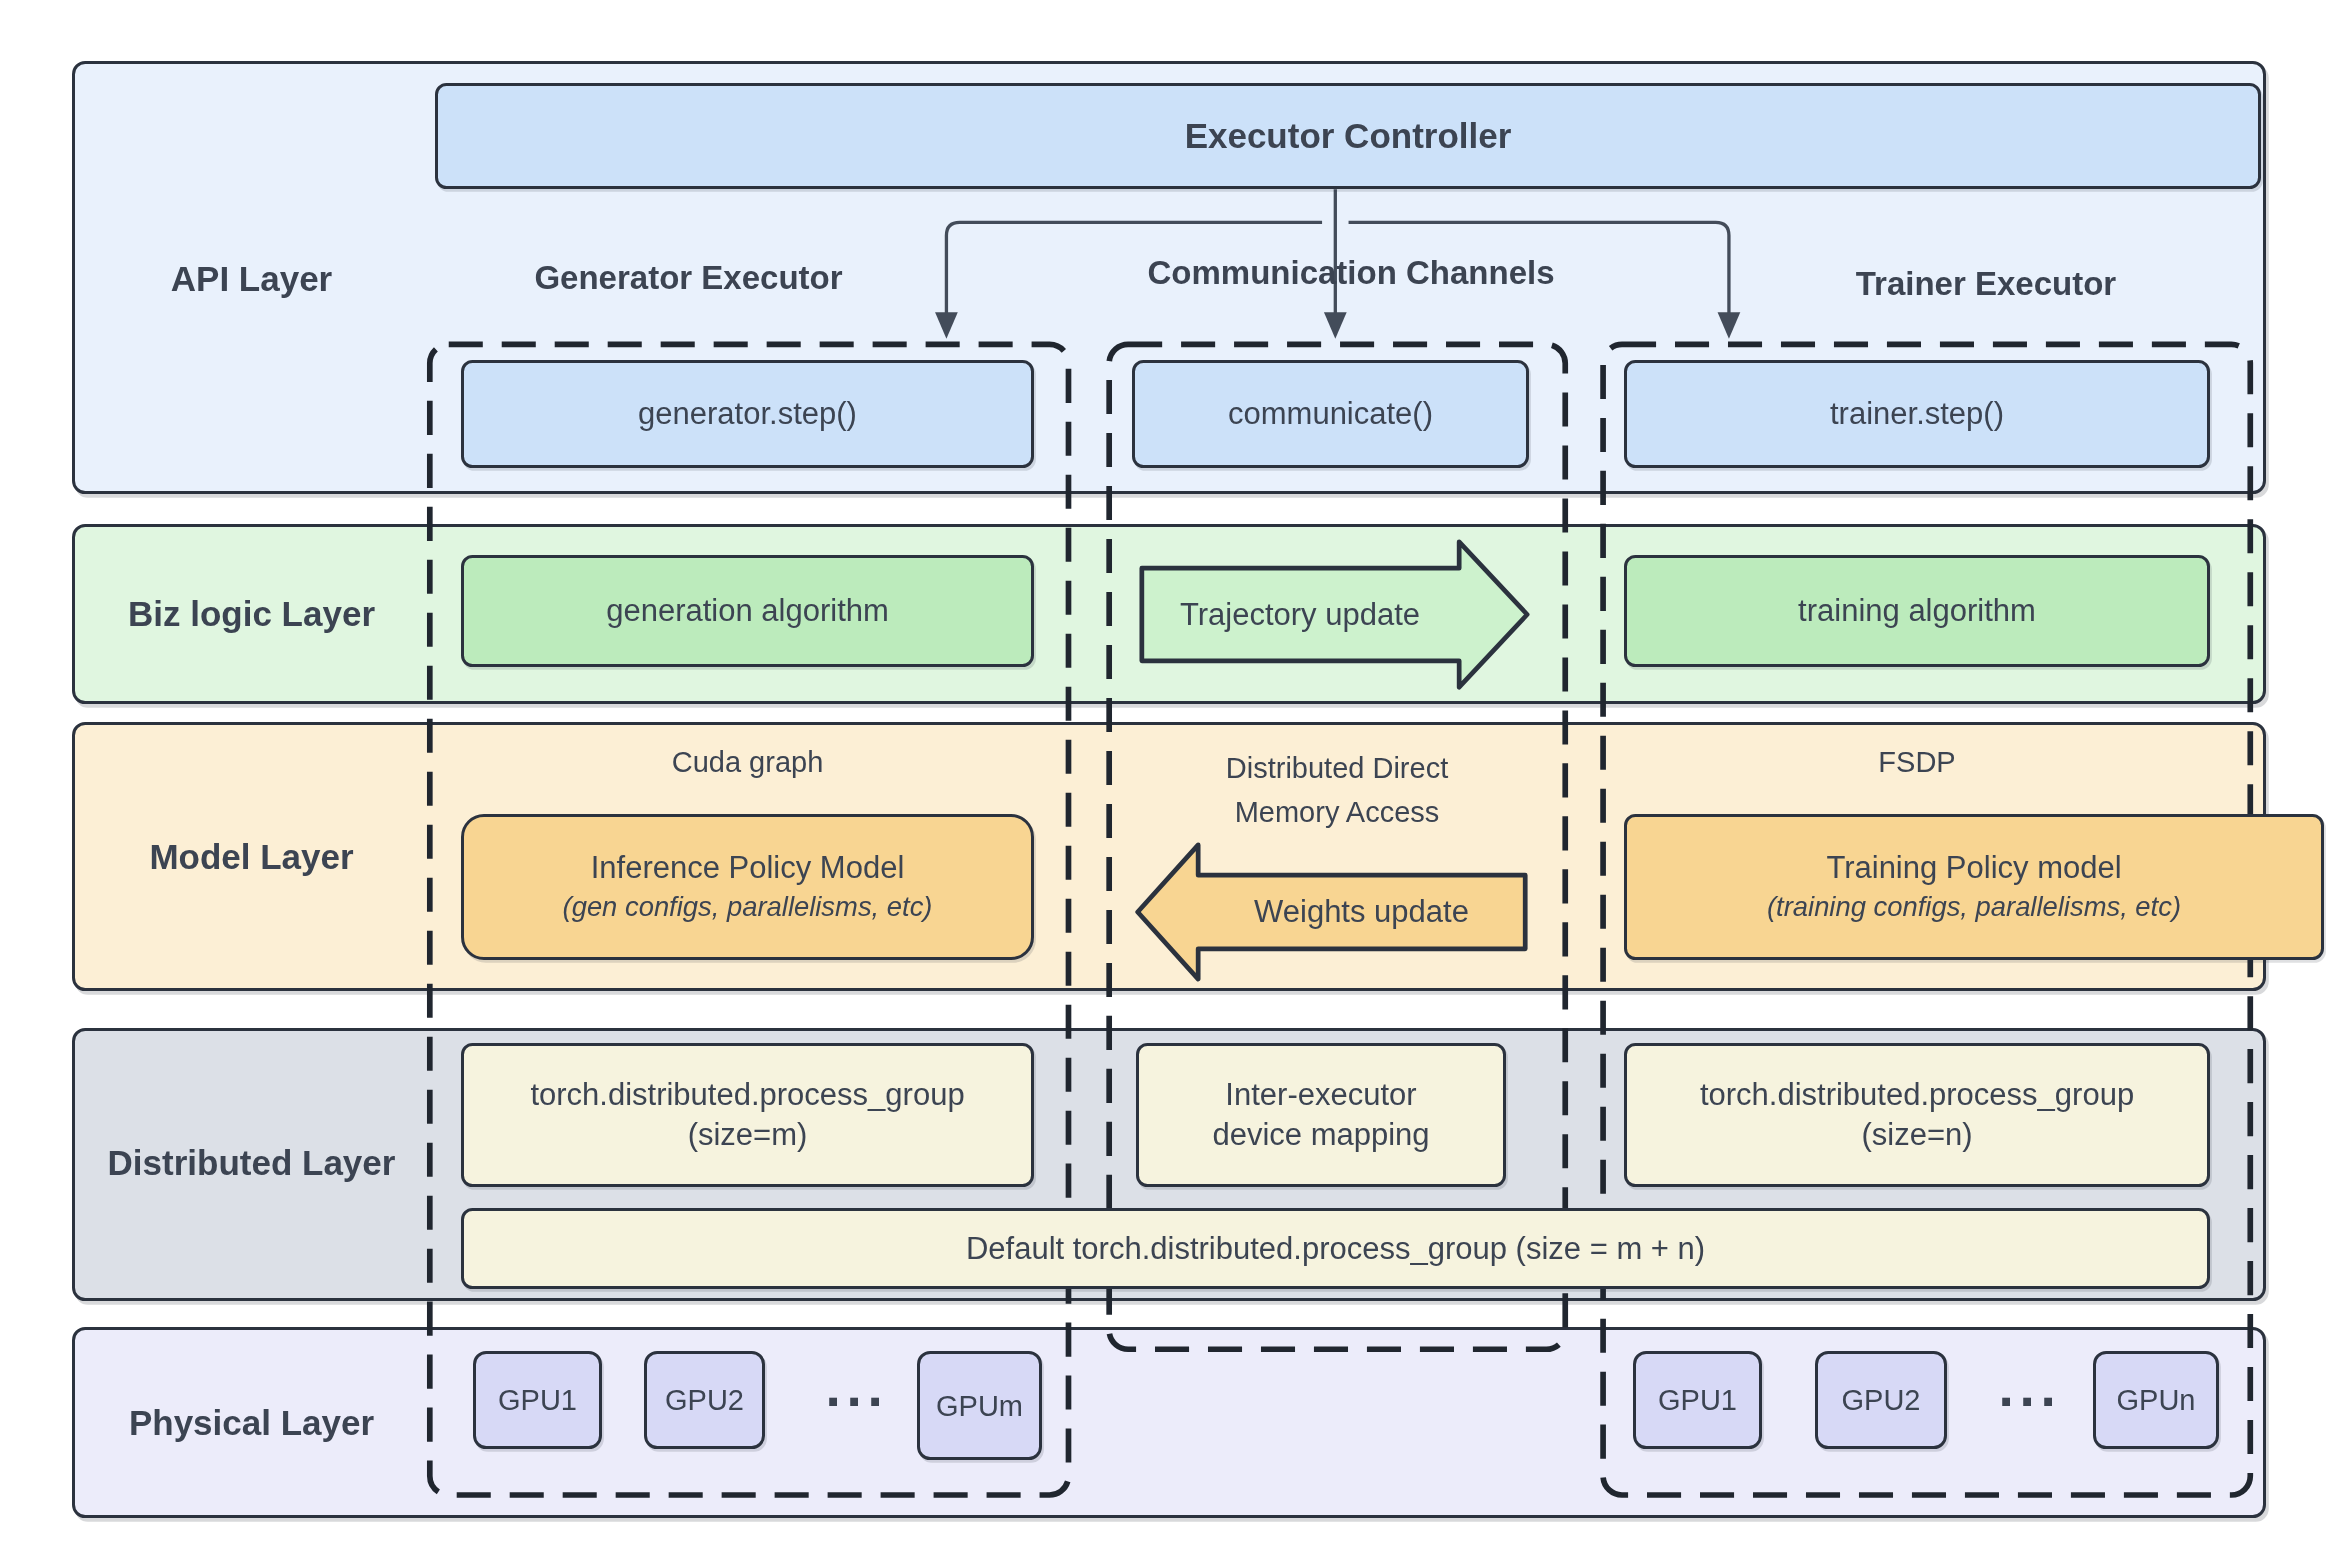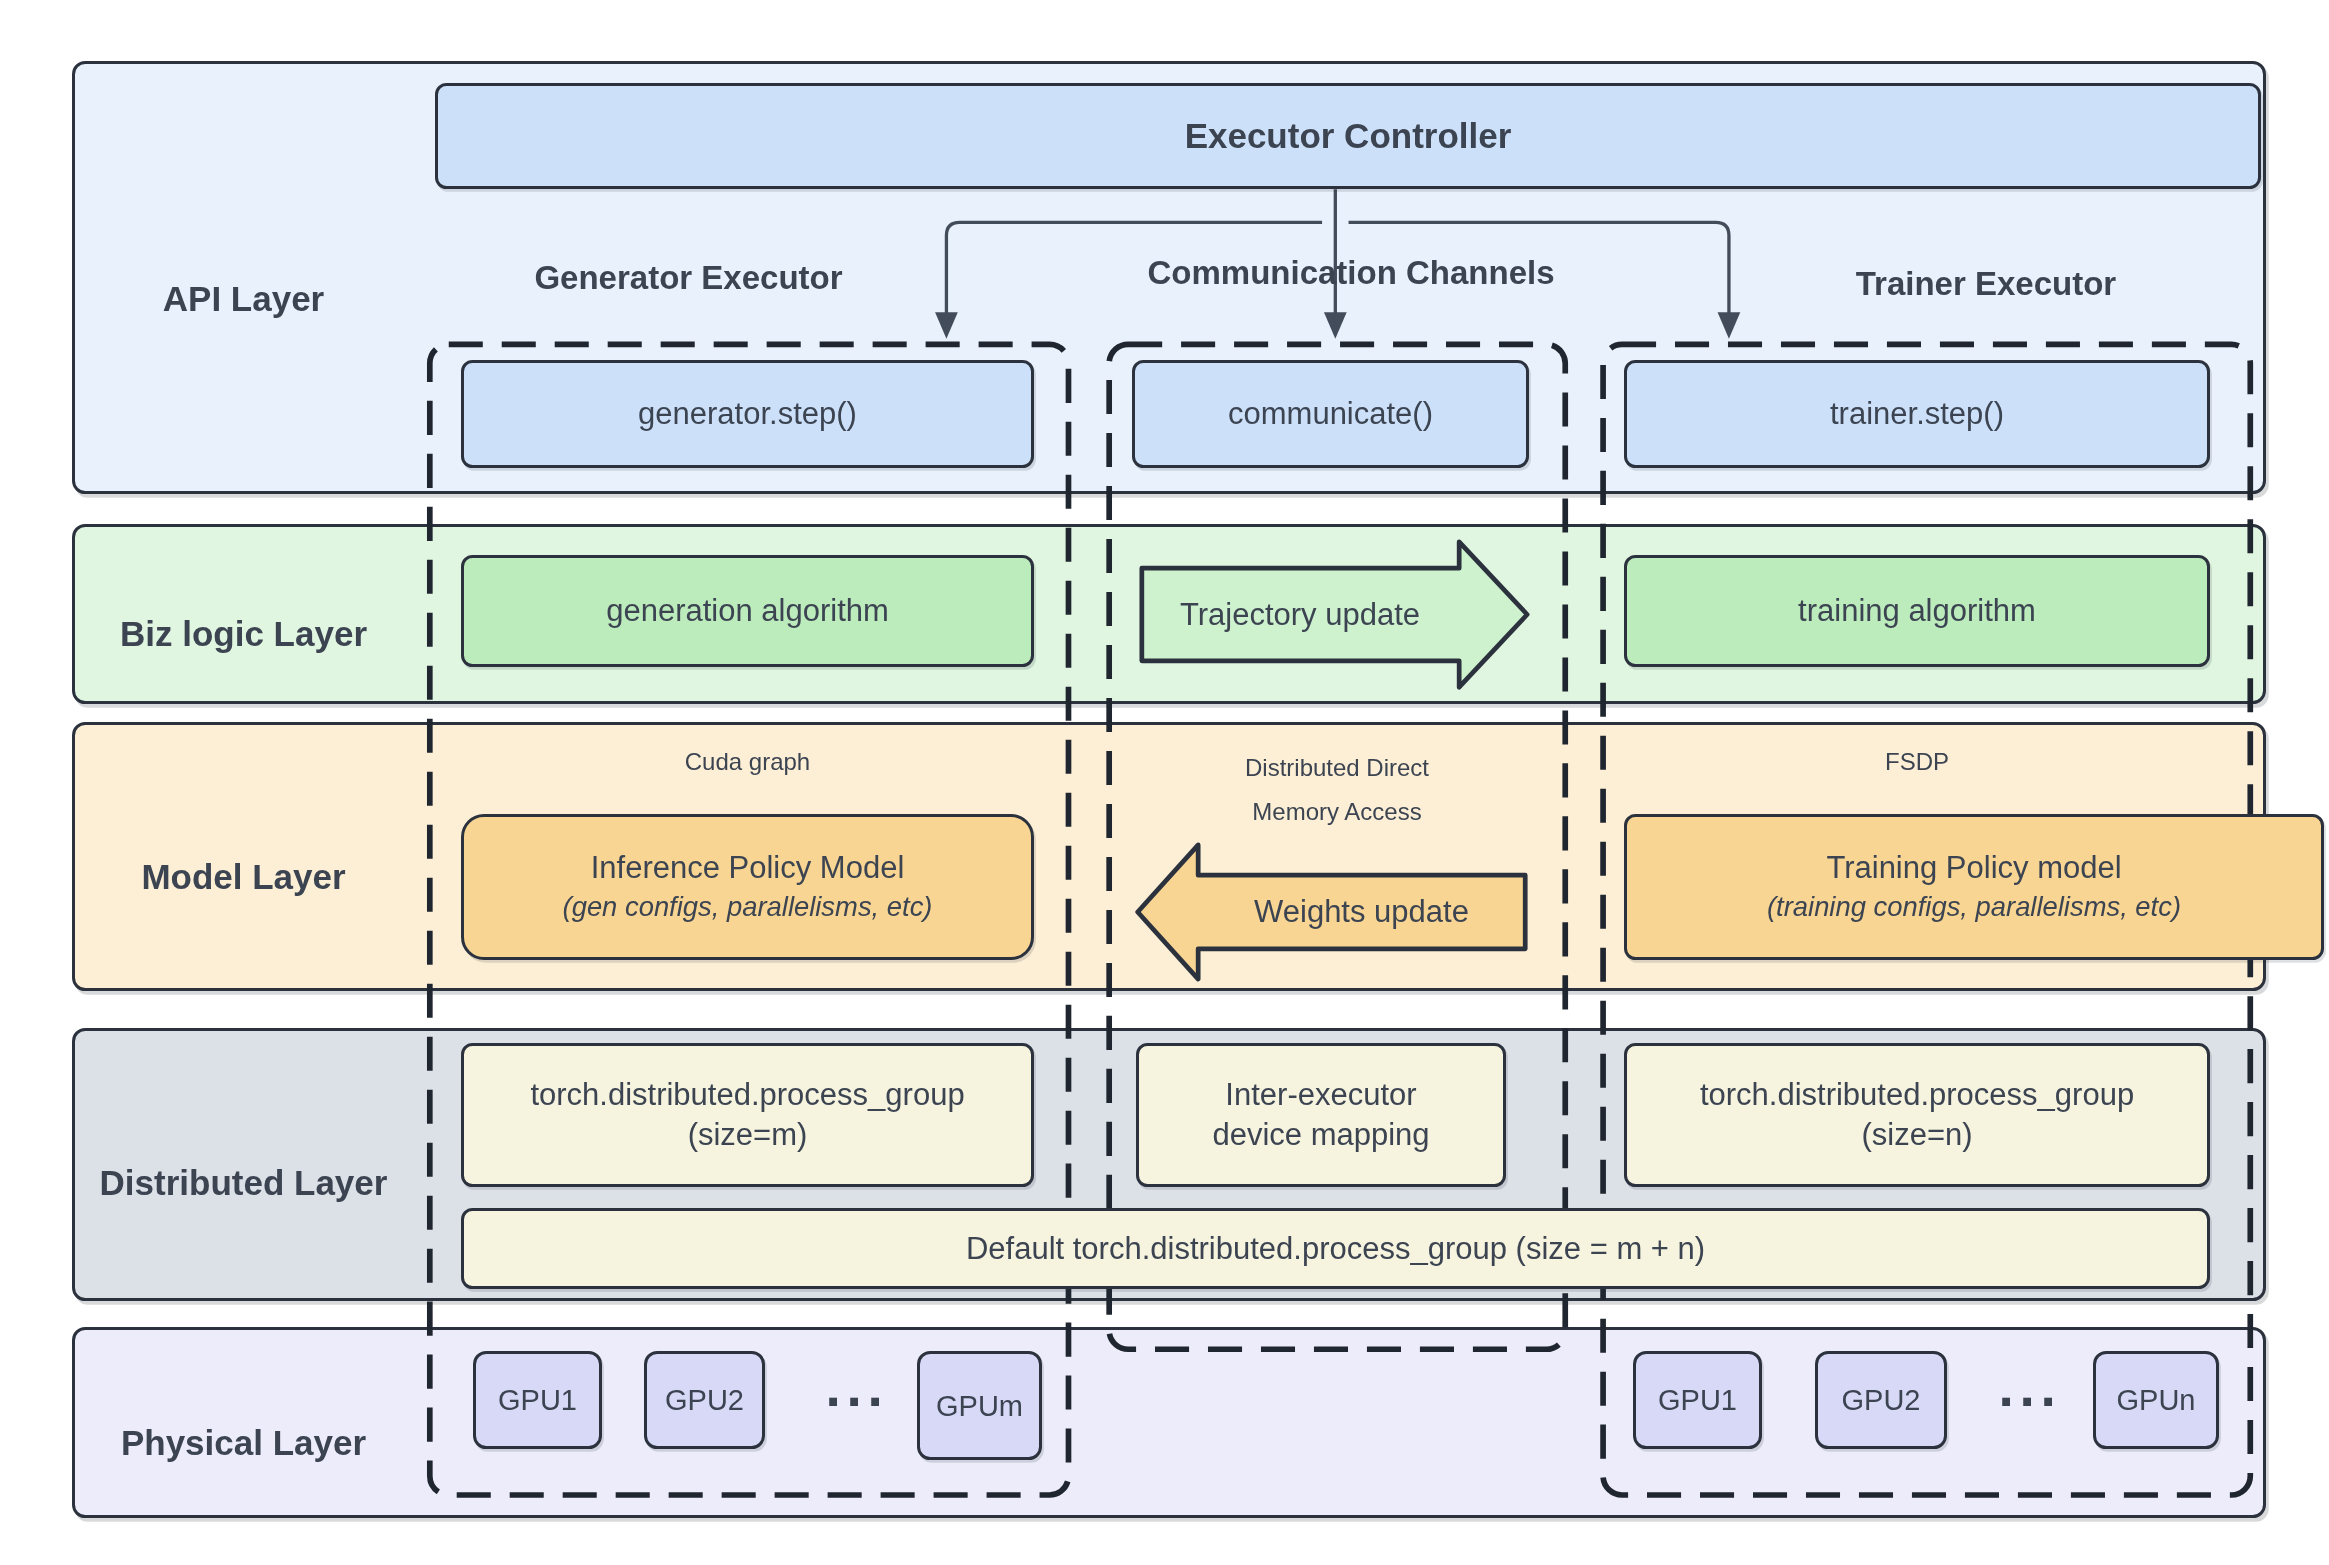--- a/index.html
+++ b/index.html
@@ -35,24 +35,23 @@
     box-shadow:2.8px 3.8px 0 rgba(40,46,58,0.18);
     z-index:1;
   }
   .band.api{top:61px;height:433px;background:var(--api-band);}
   .band.biz{top:524px;height:180px;background:var(--biz-band);}
   .band.model{top:722px;height:269px;background:var(--model-band);}
   .band.dist{top:1028px;height:273px;background:var(--dist-band);}
   .band.phys{top:1327px;height:191px;background:var(--phys-band);}
 
   .layer-label{
-    position:absolute;left:54px;width:379px;
+    position:absolute;left:62px;width:379px;
     text-align:center;font-weight:bold;font-size:35px;line-height:44px;
     z-index:4;
-    margin-top:20px;
   }
   .overlay{
     position:absolute;left:0;top:0;z-index:2;pointer-events:none;
   }
   .node{
     position:absolute;z-index:3;
     border:3.8px solid var(--outline);
     border-radius:11.4px;
     box-sizing:border-box;
     display:flex;flex-direction:column;align-items:center;justify-content:center;
@@ -62,21 +61,21 @@
   }
   .node.blue{background:var(--api-box);}
   .node.green{background:var(--biz-box);}
   .node.orange{background:var(--model-box);}
   .node.cream{background:var(--dist-box);}
   .node.gpu{background:var(--phys-box);border-radius:13.2px;font-size:29px;}
   .node .sub{font-style:italic;font-size:27.4px;line-height:38px;}
   .node.title-bold{font-weight:bold;font-size:35px;}
   .free-text{
     position:absolute;z-index:3;text-align:center;
-    font-size:24px;line-height:44px;
+    font-size:29px;line-height:44px;
   }
   .col-header{
     position:absolute;z-index:3;text-align:center;
     font-weight:bold;font-size:33px;line-height:42px;
   }
   .arrow-svg{position:absolute;z-index:3;}
   .arrow-label{
     position:absolute;z-index:4;display:flex;align-items:center;justify-content:center;
     font-size:31px;
   }

